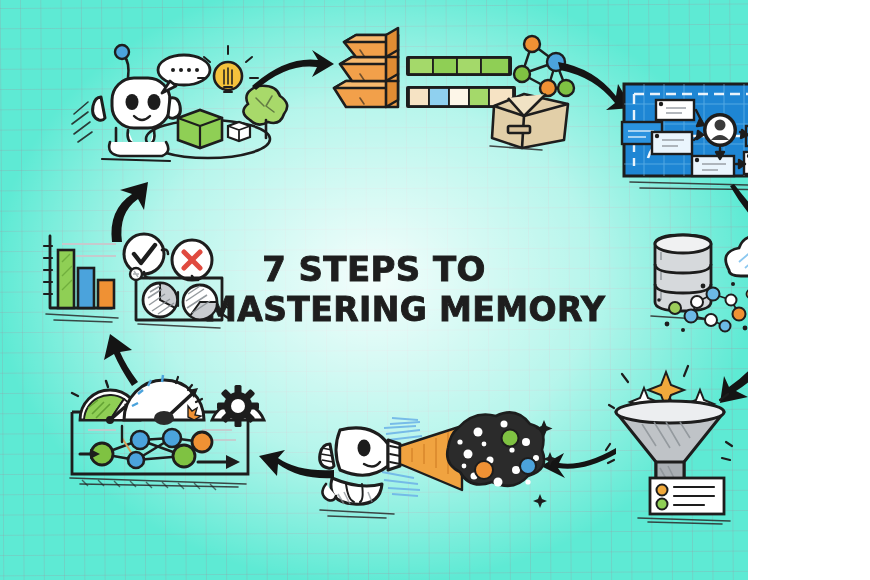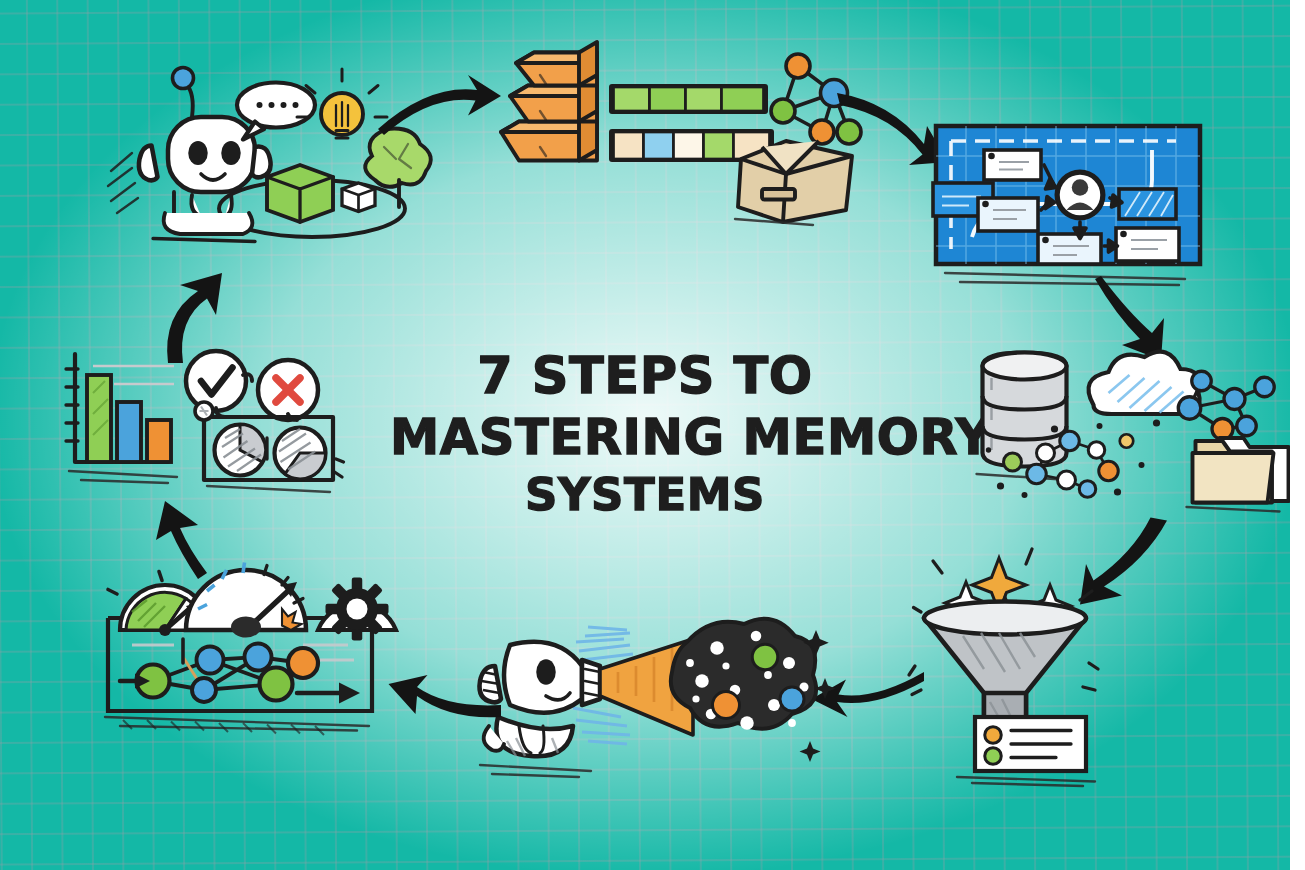--- a/index.html
+++ b/index.html
@@ -1,19 +1,19 @@
 <!DOCTYPE html>
 <html><head>
 <meta charset="utf-8">
 <title>7 Steps to Mastering Memory in Agentic AI Systems</title>
 <style>
   html,body{margin:0;padding:0;background:#ffffff;}
   body{width:870px;height:580px;overflow:hidden;
        font-family:"Liberation Sans", sans-serif;}
-  #canvas{position:relative;width:860px;height:580px;background:#14b8a6;overflow:hidden;}
+  #canvas{position:relative;width:748px;height:580px;background:#5eead4;overflow:hidden;}
 
   
   .grid-bg{position:absolute;inset:0;
      background-image:
        linear-gradient(to right, rgba(150,158,166,.30) 1px, transparent 1px),
        linear-gradient(to bottom, rgba(150,158,166,.30) 1px, transparent 1px);
      background-size:19.3px 19.3px;
      transform:rotate(-.35deg) scale(1.05);
      transform-origin:center;}
   .grid-fade{position:absolute;inset:0;
@@ -43,21 +43,20 @@
 <body>
 
 <div id="canvas">
 
   <div class="grid-bg"></div>
   <div class="grid-fade"></div>
 
   <div class="title">
     <span class="l l1">7 Steps to</span>
     <span class="l l2">Mastering Memory</span>
-    <span class="l l4">Systems</span>
   </div>
 
   <div class="step" style="left:58px;top:42px;">
     <svg width="230" height="135" viewBox="0 0 230 135">
 
       <g class="ink" stroke="#6fb6e8" stroke-width="1.6" opacity=".85">
         <path d="M16 72 L30 60"></path>
           <path d="M14 82 L30 70"></path>
           <path d="M16 92 L32 80"></path>
         <path d="M20 100 L34 90"></path>

